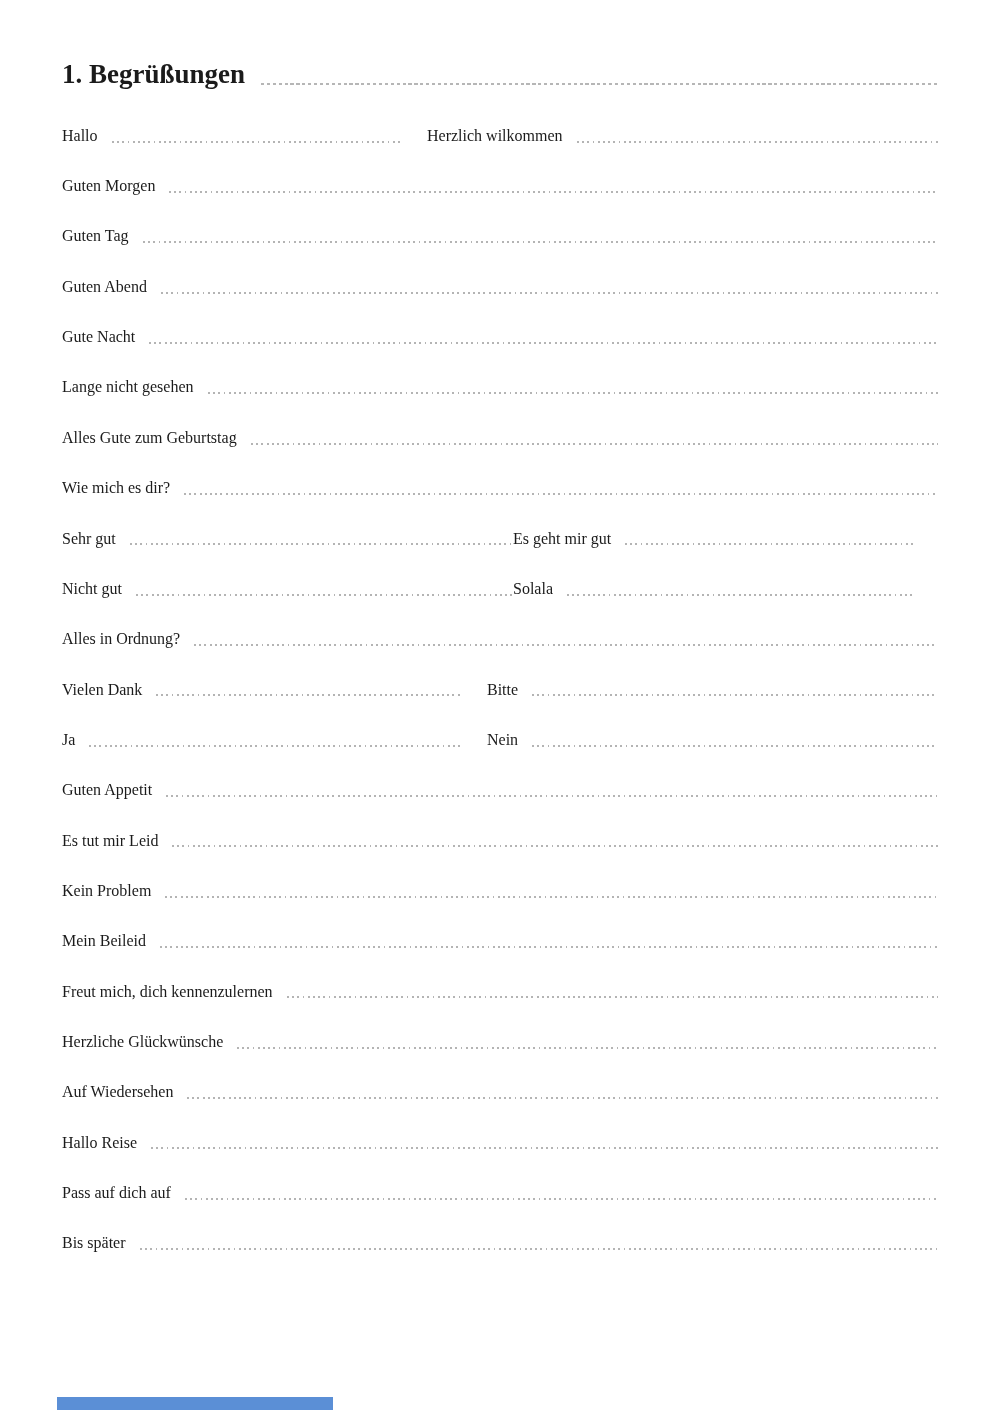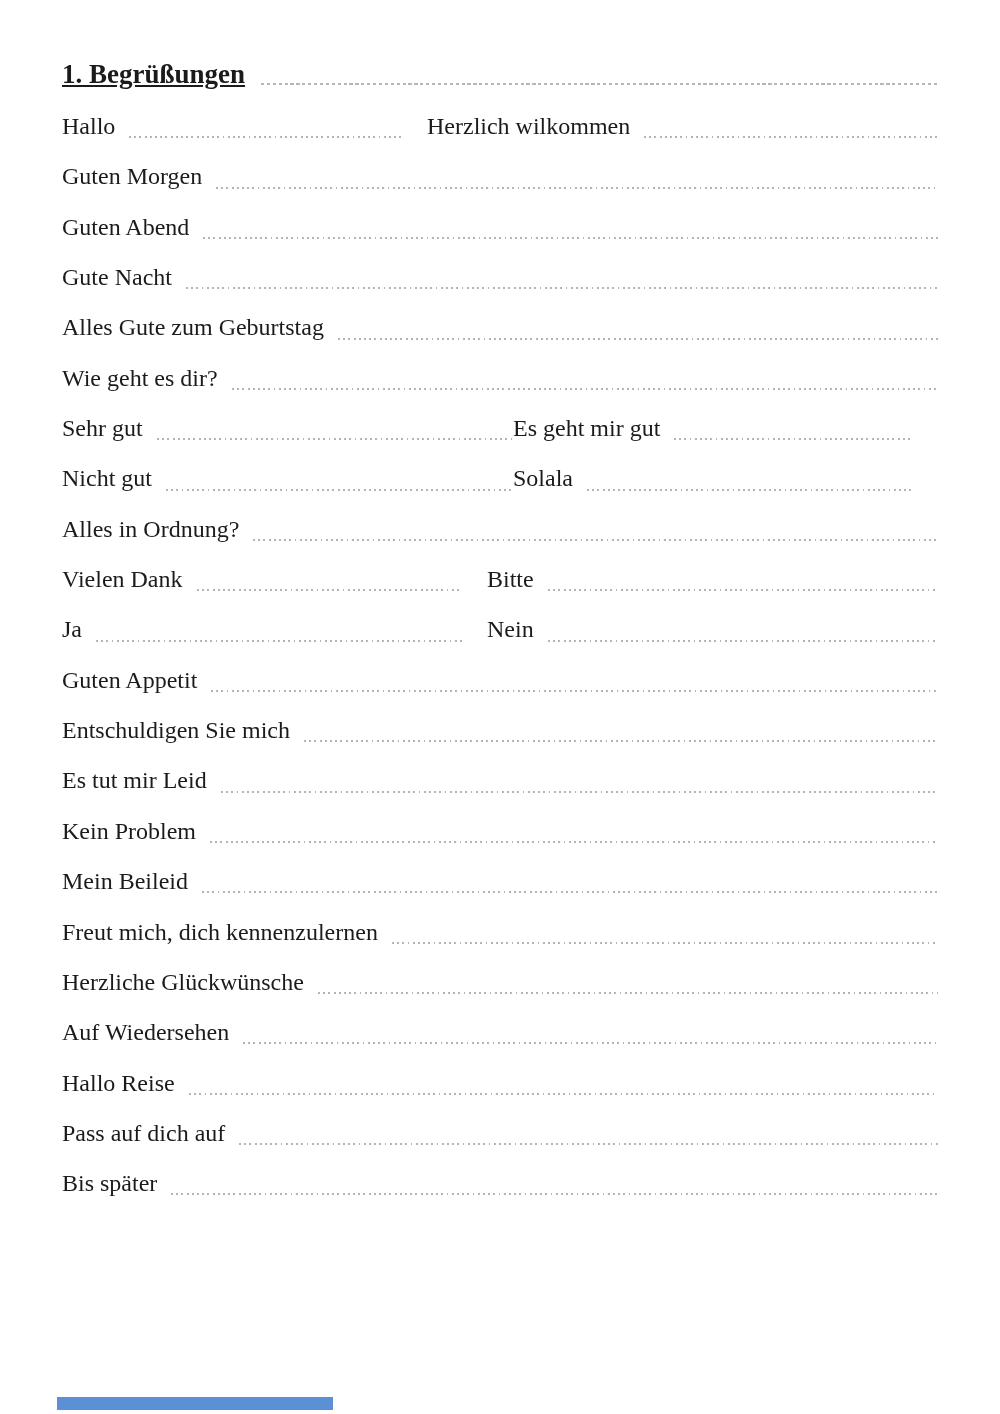--- a/index.html
+++ b/index.html
@@ -18,34 +18,33 @@
     display: flex;
     align-items: flex-end;
     height: 44px;
   }
   .title-row h1 {
     margin: 0;
     font-size: 27px;
     font-weight: bold;
     line-height: 1.1;
     white-space: nowrap;
-    text-decoration: underline;
   }
   .title-leader {
     flex: 1;
     height: 2px;
     margin: 0 0 5px 16px;
     background: repeating-linear-gradient(to right, #b6b6b6 0 3.2px, transparent 3.2px 5.9px);
   }
   .rows { margin-top: 21px; }
   .row {
     display: flex;
-    align-items: flex-start;
+    align-items: center;
     height: 50.35px;
-    font-size: 24px;
+    font-size: 16px;
   }
   .cell {
     display: flex;
     align-items: flex-end;
     flex: 1;
     min-width: 0;
   }
   .row.split .cell.left  { flex: 0 0 425px; }
   .row.split.narrow .cell.left { flex: 0 0 365px; }
   .row.split .cell.left .leader { margin-right: 25px; }
@@ -89,39 +88,51 @@
         </div>
       </div>
       <div class="row">
         <div class="cell left">
           <span class="label">Guten Morgen</span>
           <span class="leader"></span>
         </div>
       </div>
       <div class="row">
         <div class="cell left">
+          <span class="label">Guten Tag</span>
+          <span class="leader"></span>
+        </div>
+      </div>
+      <div class="row">
+        <div class="cell left">
           <span class="label">Guten Abend</span>
           <span class="leader"></span>
         </div>
       </div>
       <div class="row">
         <div class="cell left">
           <span class="label">Gute Nacht</span>
           <span class="leader"></span>
         </div>
       </div>
       <div class="row">
         <div class="cell left">
+          <span class="label">Lange nicht gesehen</span>
+          <span class="leader"></span>
+        </div>
+      </div>
+      <div class="row">
+        <div class="cell left">
           <span class="label">Alles Gute zum Geburtstag</span>
           <span class="leader"></span>
         </div>
       </div>
       <div class="row">
         <div class="cell left">
-          <span class="label">Wie geht es dir?</span>
+          <span class="label">Wie mich es dir?</span>
           <span class="leader"></span>
         </div>
       </div>
       <div class="row split">
         <div class="cell right">
           <span class="label">Sehr gut</span>
           <span class="leader"></span>
         </div>
         <div class="cell left">
           <span class="label">Es geht mir gut</span>
@@ -165,26 +176,20 @@
         </div>
       </div>
       <div class="row">
         <div class="cell left">
           <span class="label">Guten Appetit</span>
           <span class="leader"></span>
         </div>
       </div>
       <div class="row">
         <div class="cell left">
-          <span class="label">Entschuldigen Sie mich</span>
-          <span class="leader"></span>
-        </div>
-      </div>
-      <div class="row">
-        <div class="cell left">
           <span class="label">Es tut mir Leid</span>
           <span class="leader"></span>
         </div>
       </div>
       <div class="row">
         <div class="cell left">
           <span class="label">Kein Problem</span>
           <span class="leader"></span>
         </div>
       </div>

